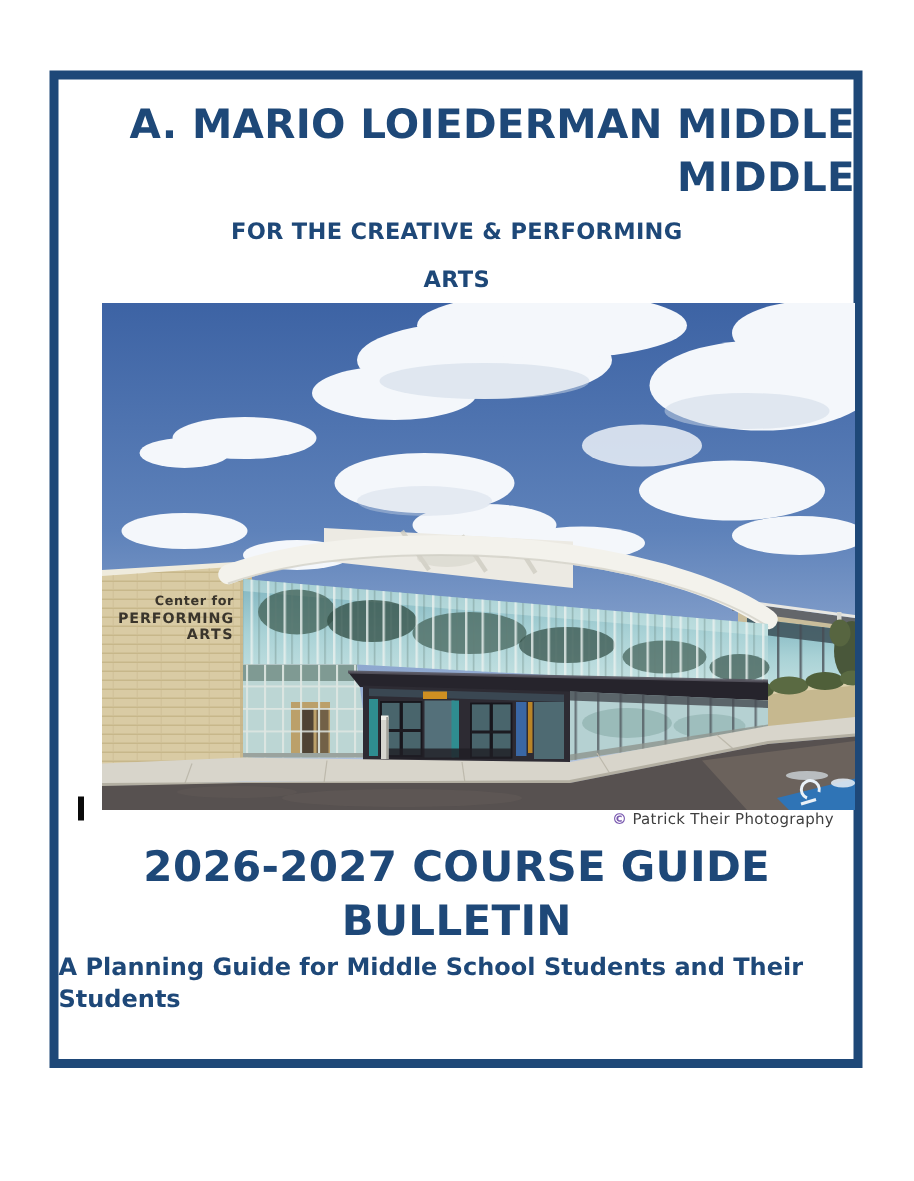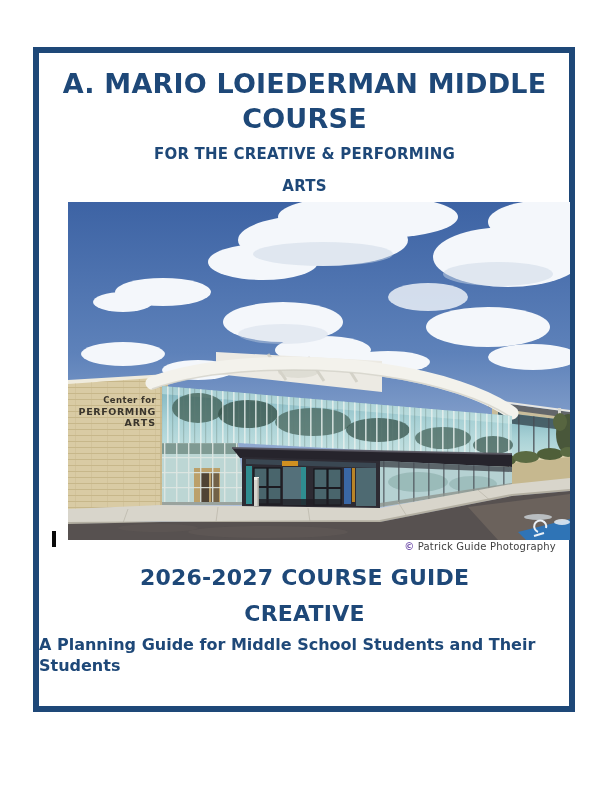--- a/index.html
+++ b/index.html
@@ -8,54 +8,54 @@
     font-family:"DejaVu Sans","Liberation Sans",sans-serif;
   }
   .frame{
     position:absolute;left:33px;top:47px;width:542px;height:665px;
     border:6px solid #1e4878;box-sizing:border-box;
   }
   .title-block{
     position:absolute;left:39px;top:66px;width:531px;text-align:center;
     color:#1e4878;font-weight:bold;
   }
-  .title-main{font-size:27px;line-height:35px;letter-spacing:0.2px;}
+  .title-main{font-size:27px;line-height:35px;letter-spacing:0.2px;text-align:right;}
   .title-sub{font-size:15px;line-height:27px;margin-top:5px;letter-spacing:0.2px;}
   .photo{
     position:absolute;left:53px;top:202px;width:502px;height:338px;overflow:hidden;margin-left:15px;
   }
   .photo svg{display:block;width:502px;height:338px;}
   .cursor-artifact{
     position:absolute;left:52px;top:531px;width:4px;height:16px;background:#0a0a0a;
   }
   .credit{
     position:absolute;left:53px;top:541px;width:503px;text-align:right;
     font-size:10px;color:#3f3f3f;letter-spacing:0.2px;
   }
   .credit .copyright{color:#7a5ab0;font-weight:bold;}
   .footer-course{
     position:absolute;left:39px;top:560px;width:531px;text-align:center;
-    color:#1e4878;font-weight:bold;font-size:22px;line-height:36px;letter-spacing:0.2px;
+    color:#1e4878;font-weight:bold;font-size:28px;line-height:36px;letter-spacing:0.2px;
   }
   .footer-sub{
     position:absolute;left:39px;top:634px;width:531px;text-align:left;
     color:#1e4878;font-weight:bold;font-size:16px;line-height:21px;white-space:nowrap;
   }
   .svg-sign{font-family:"DejaVu Sans","Liberation Sans",sans-serif;font-weight:bold;fill:#3a352c;}
 </style>
 </head>
 <body>
 
 <div class="page">
 
   <div class="frame"></div>
 
   <div class="title-block">
     <div class="title-main">A. MARIO LOIEDERMAN MIDDLE</div>
-    <div class="title-main">COURSE</div>
+    <div class="title-main">MIDDLE</div>
     <div class="title-sub">FOR THE CREATIVE &amp; PERFORMING</div>
     <div class="title-sub">ARTS</div>
   </div>
 
   <div class="photo">
     <svg viewBox="0 0 502 338" xmlns="http://www.w3.org/2000/svg">
       <defs>
         <linearGradient id="sky" x1="0" y1="0" x2="0" y2="1">
           <stop offset="0" stop-color="#3d63a4"></stop>
           <stop offset="0.45" stop-color="#5e82ba"></stop>
@@ -242,26 +242,26 @@
           <path d="M470,330 a6,6 0 1 1 8,-4" stroke="#eaf1f7" stroke-width="2" fill="none"></path>
           <path d="M466,334 l10,-3" stroke="#eaf1f7" stroke-width="2" fill="none"></path>
         </g>
       </g>
     </svg>
   </div>
 
   <div class="cursor-artifact"></div>
 
   <div class="credit">
-    <span class="copyright">©</span><span> Patrick Guide Photography</span>
+    <span class="copyright">©</span><span> Patrick Their Photography</span>
   </div>
 
   <div class="footer-course">
     <div>2026-2027 COURSE GUIDE</div>
-    <div>CREATIVE</div>
+    <div>BULLETIN</div>
   </div>
 
   <div class="footer-sub">
     <div>A Planning Guide for Middle School Students and Their</div>
     <div>Students</div>
   </div>
 
 </div>
 
 </body></html>

